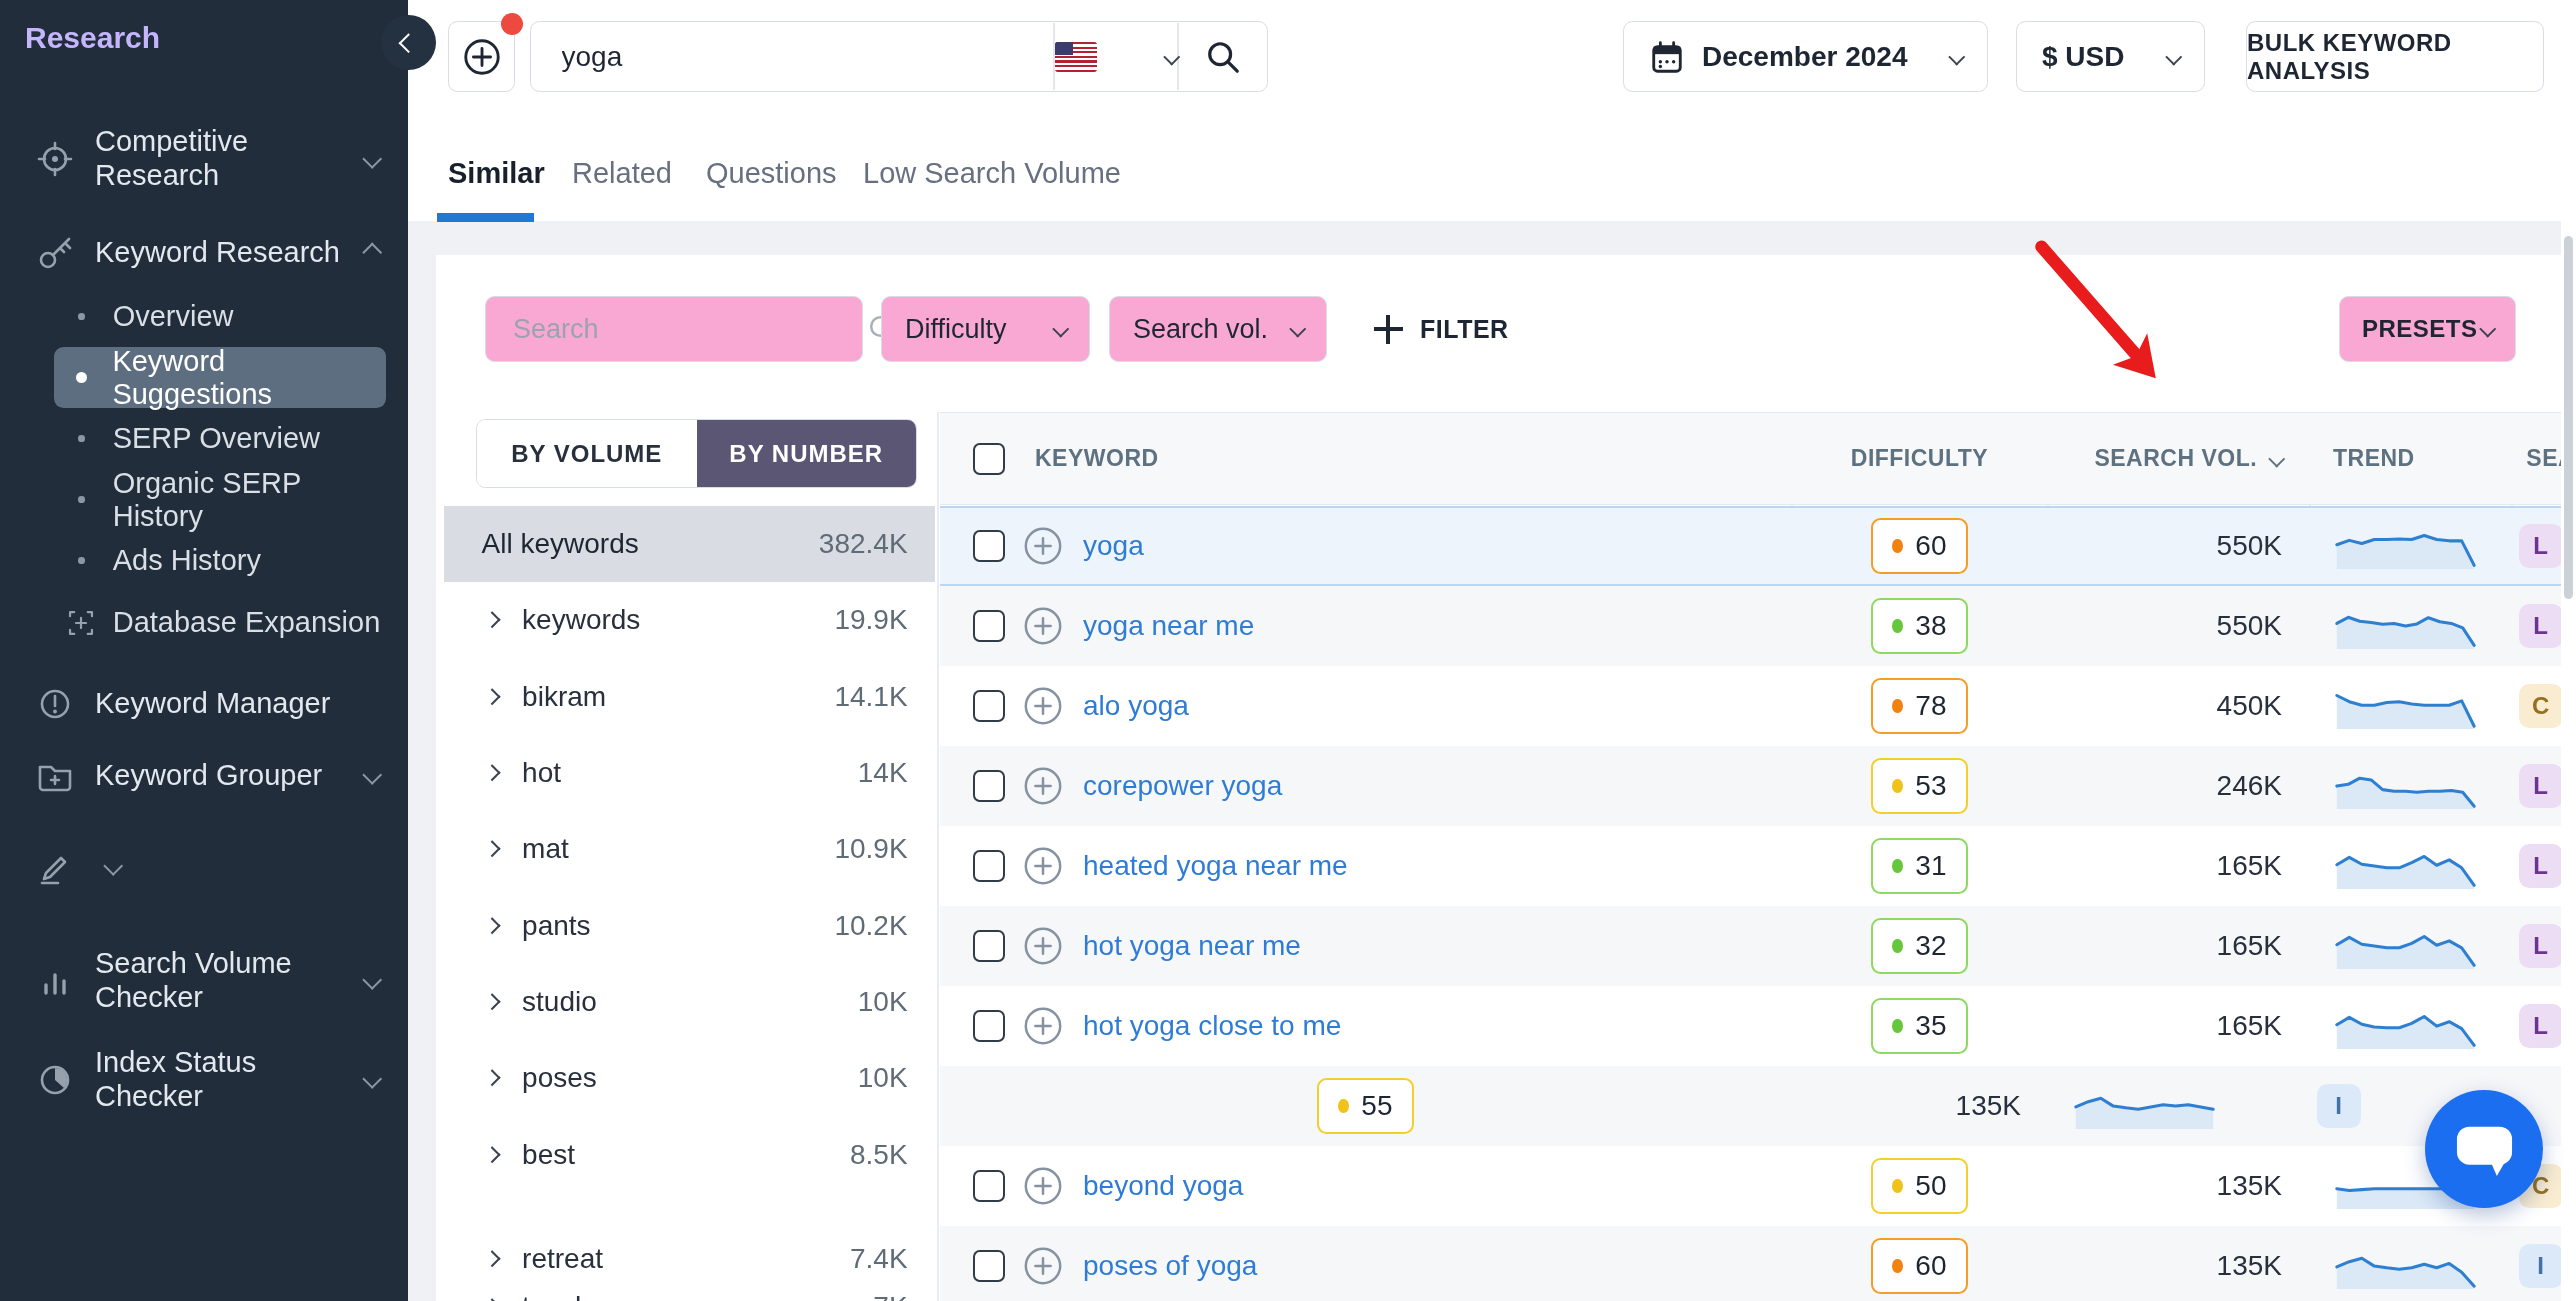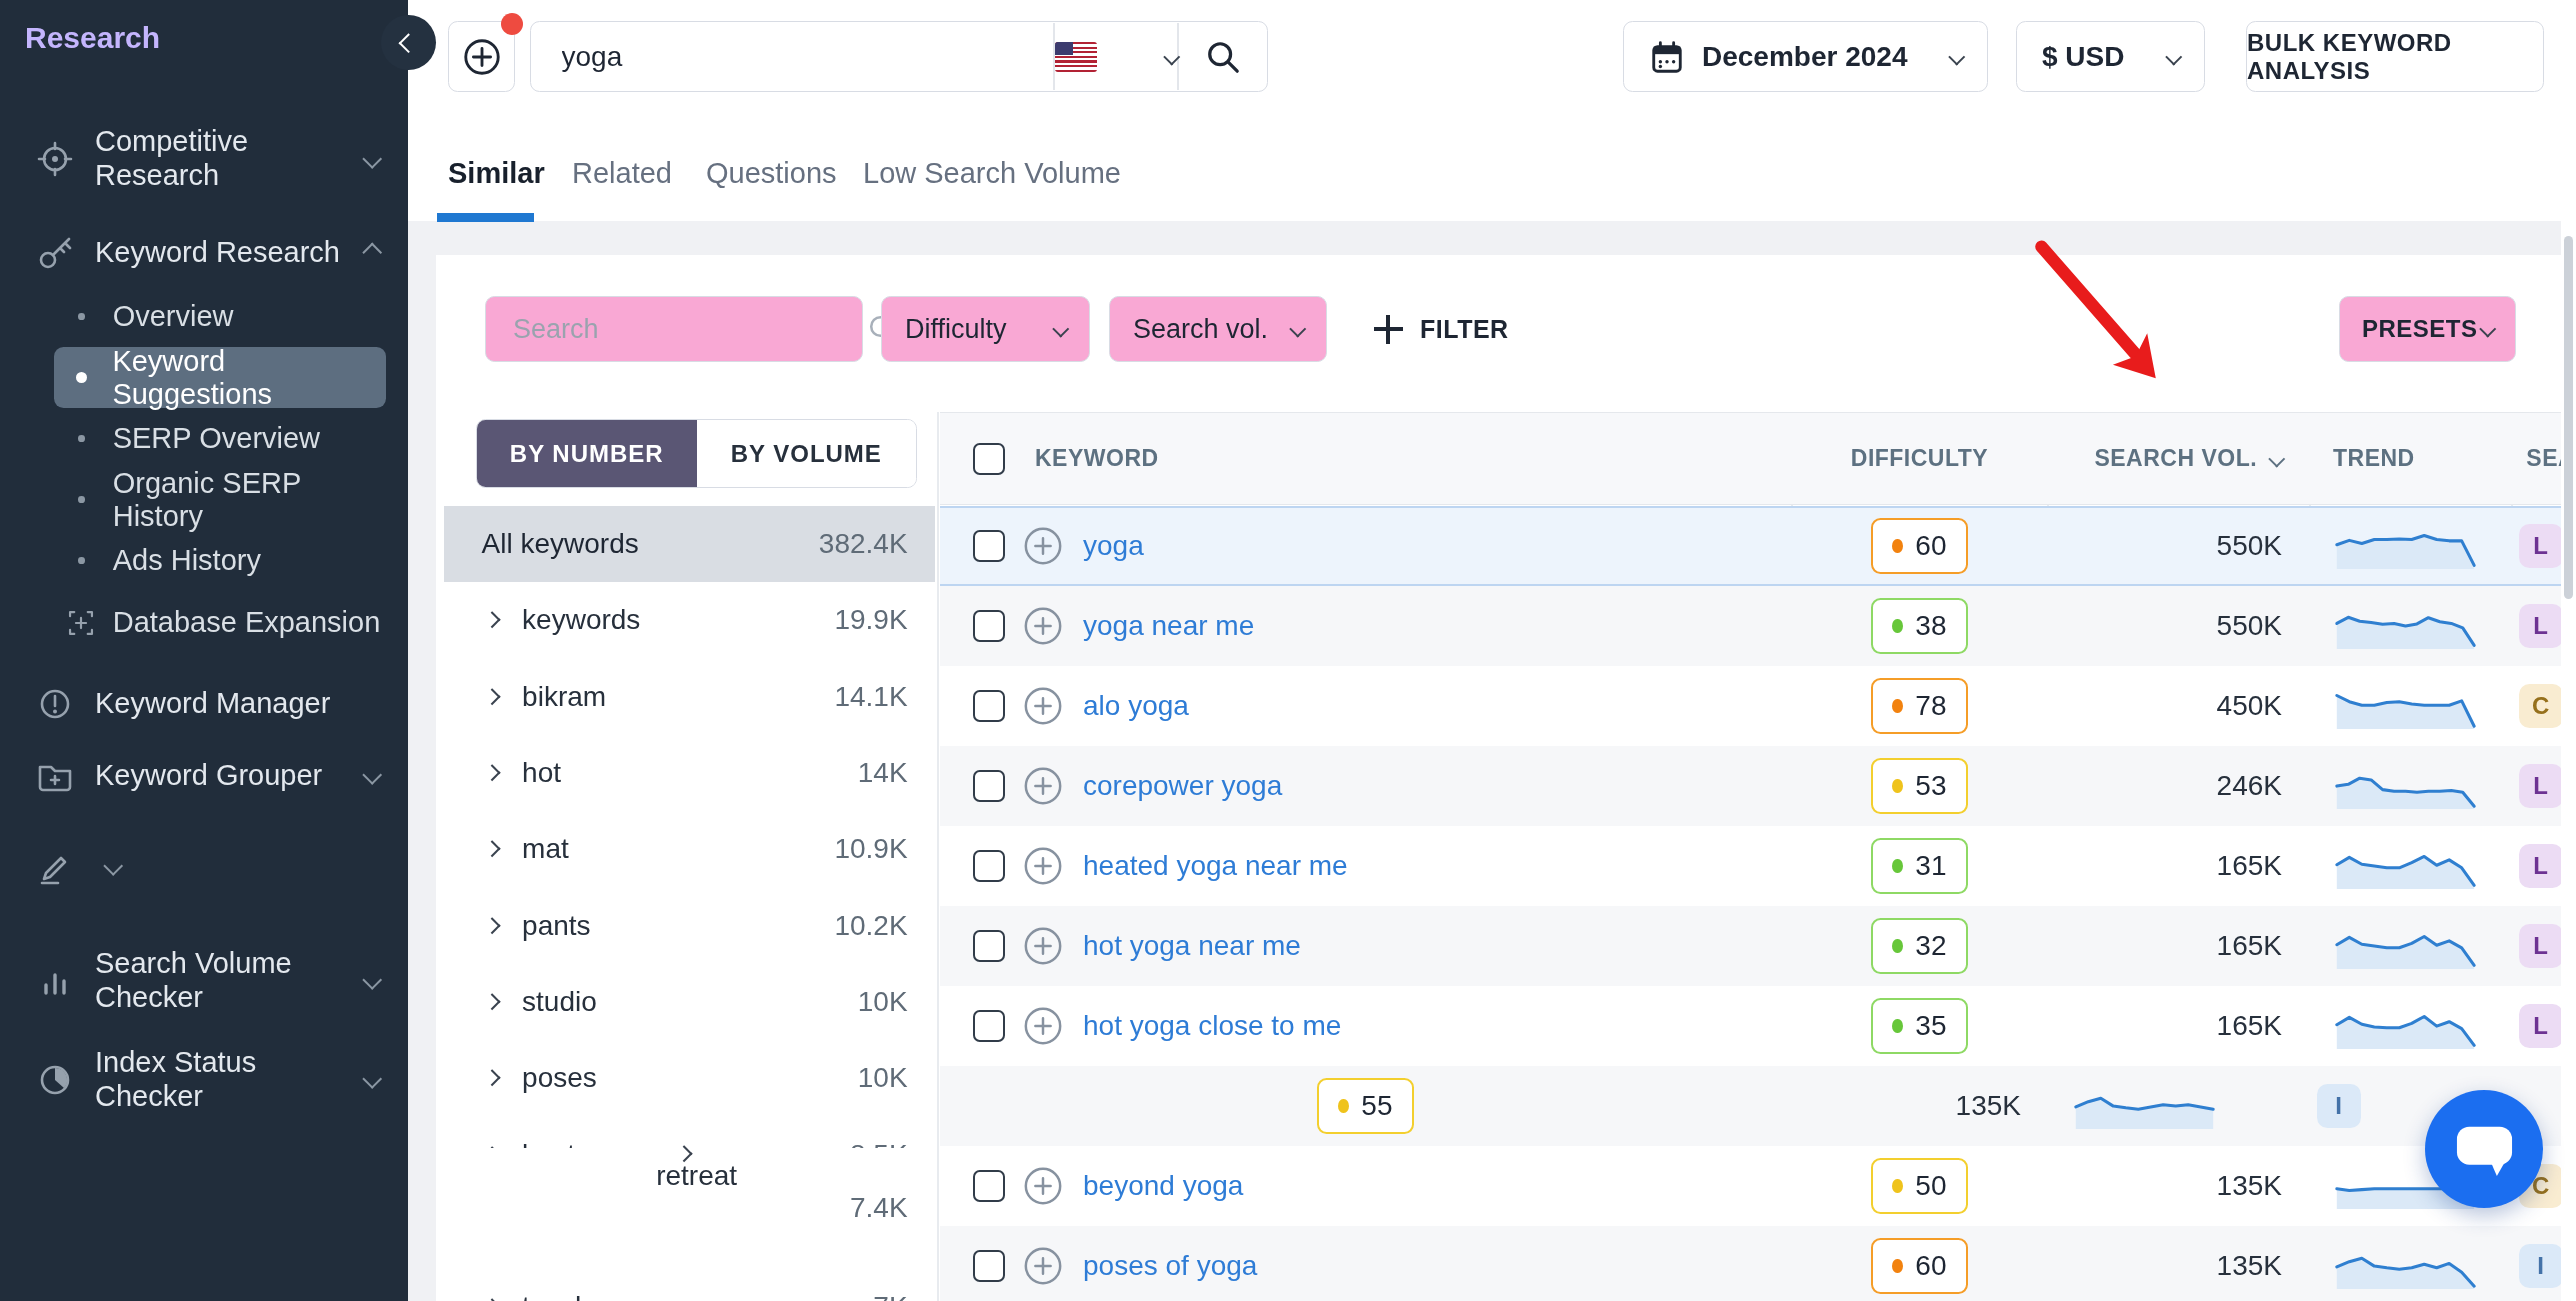--- a/index.html
+++ b/index.html
@@ -338,25 +338,25 @@
     <div class="filter-btn">
       <span class="plus-glyph"></span>
       <span>FILTER</span>
     </div>
     <div class="fi presets-btn">
       <span>PRESETS</span>
       <span class="chev down small dark"></span>
     </div>
 
     <div class="groups-toggle">
+      <div class="gt">
+        <span>BY VOLUME</span>
+      </div>
       <div class="gt active">
         <span>BY NUMBER</span>
-      </div>
-      <div class="gt">
-        <span>BY VOLUME</span>
       </div>
     </div>
     <div class="group-all">
       <span class="g-lbl">All keywords</span>
       <span class="g-val">382.4K</span>
     </div>
     <div id="groups-host">
         <div class="group-item" style="top: 327px;">
           <span class="chev right small dark"></span>
           <span class="g-lbl">keywords</span>
@@ -390,21 +390,21 @@
         <div class="group-item" style="top: 785px;">
           <span class="chev right small dark"></span>
           <span class="g-lbl">poses</span>
           <span class="g-val">10K</span>
         </div>
         <div class="group-item" style="top: 862px;">
           <span class="chev right small dark"></span>
           <span class="g-lbl">best</span>
           <span class="g-val">8.5K</span>
         </div>
-        <div class="group-item" style="top: 893px; flex-direction: column;">
+        <div class="group-item" style="top: 966px;">
           <span class="chev right small dark"></span>
           <span class="g-lbl">retreat</span>
           <span class="g-val">7.4K</span>
         </div>
         <div class="group-item" style="top: 1014px;">
           <span class="chev right small dark"></span>
           <span class="g-lbl">teacher</span>
           <span class="g-val">7K</span>
         </div>
       </div>

